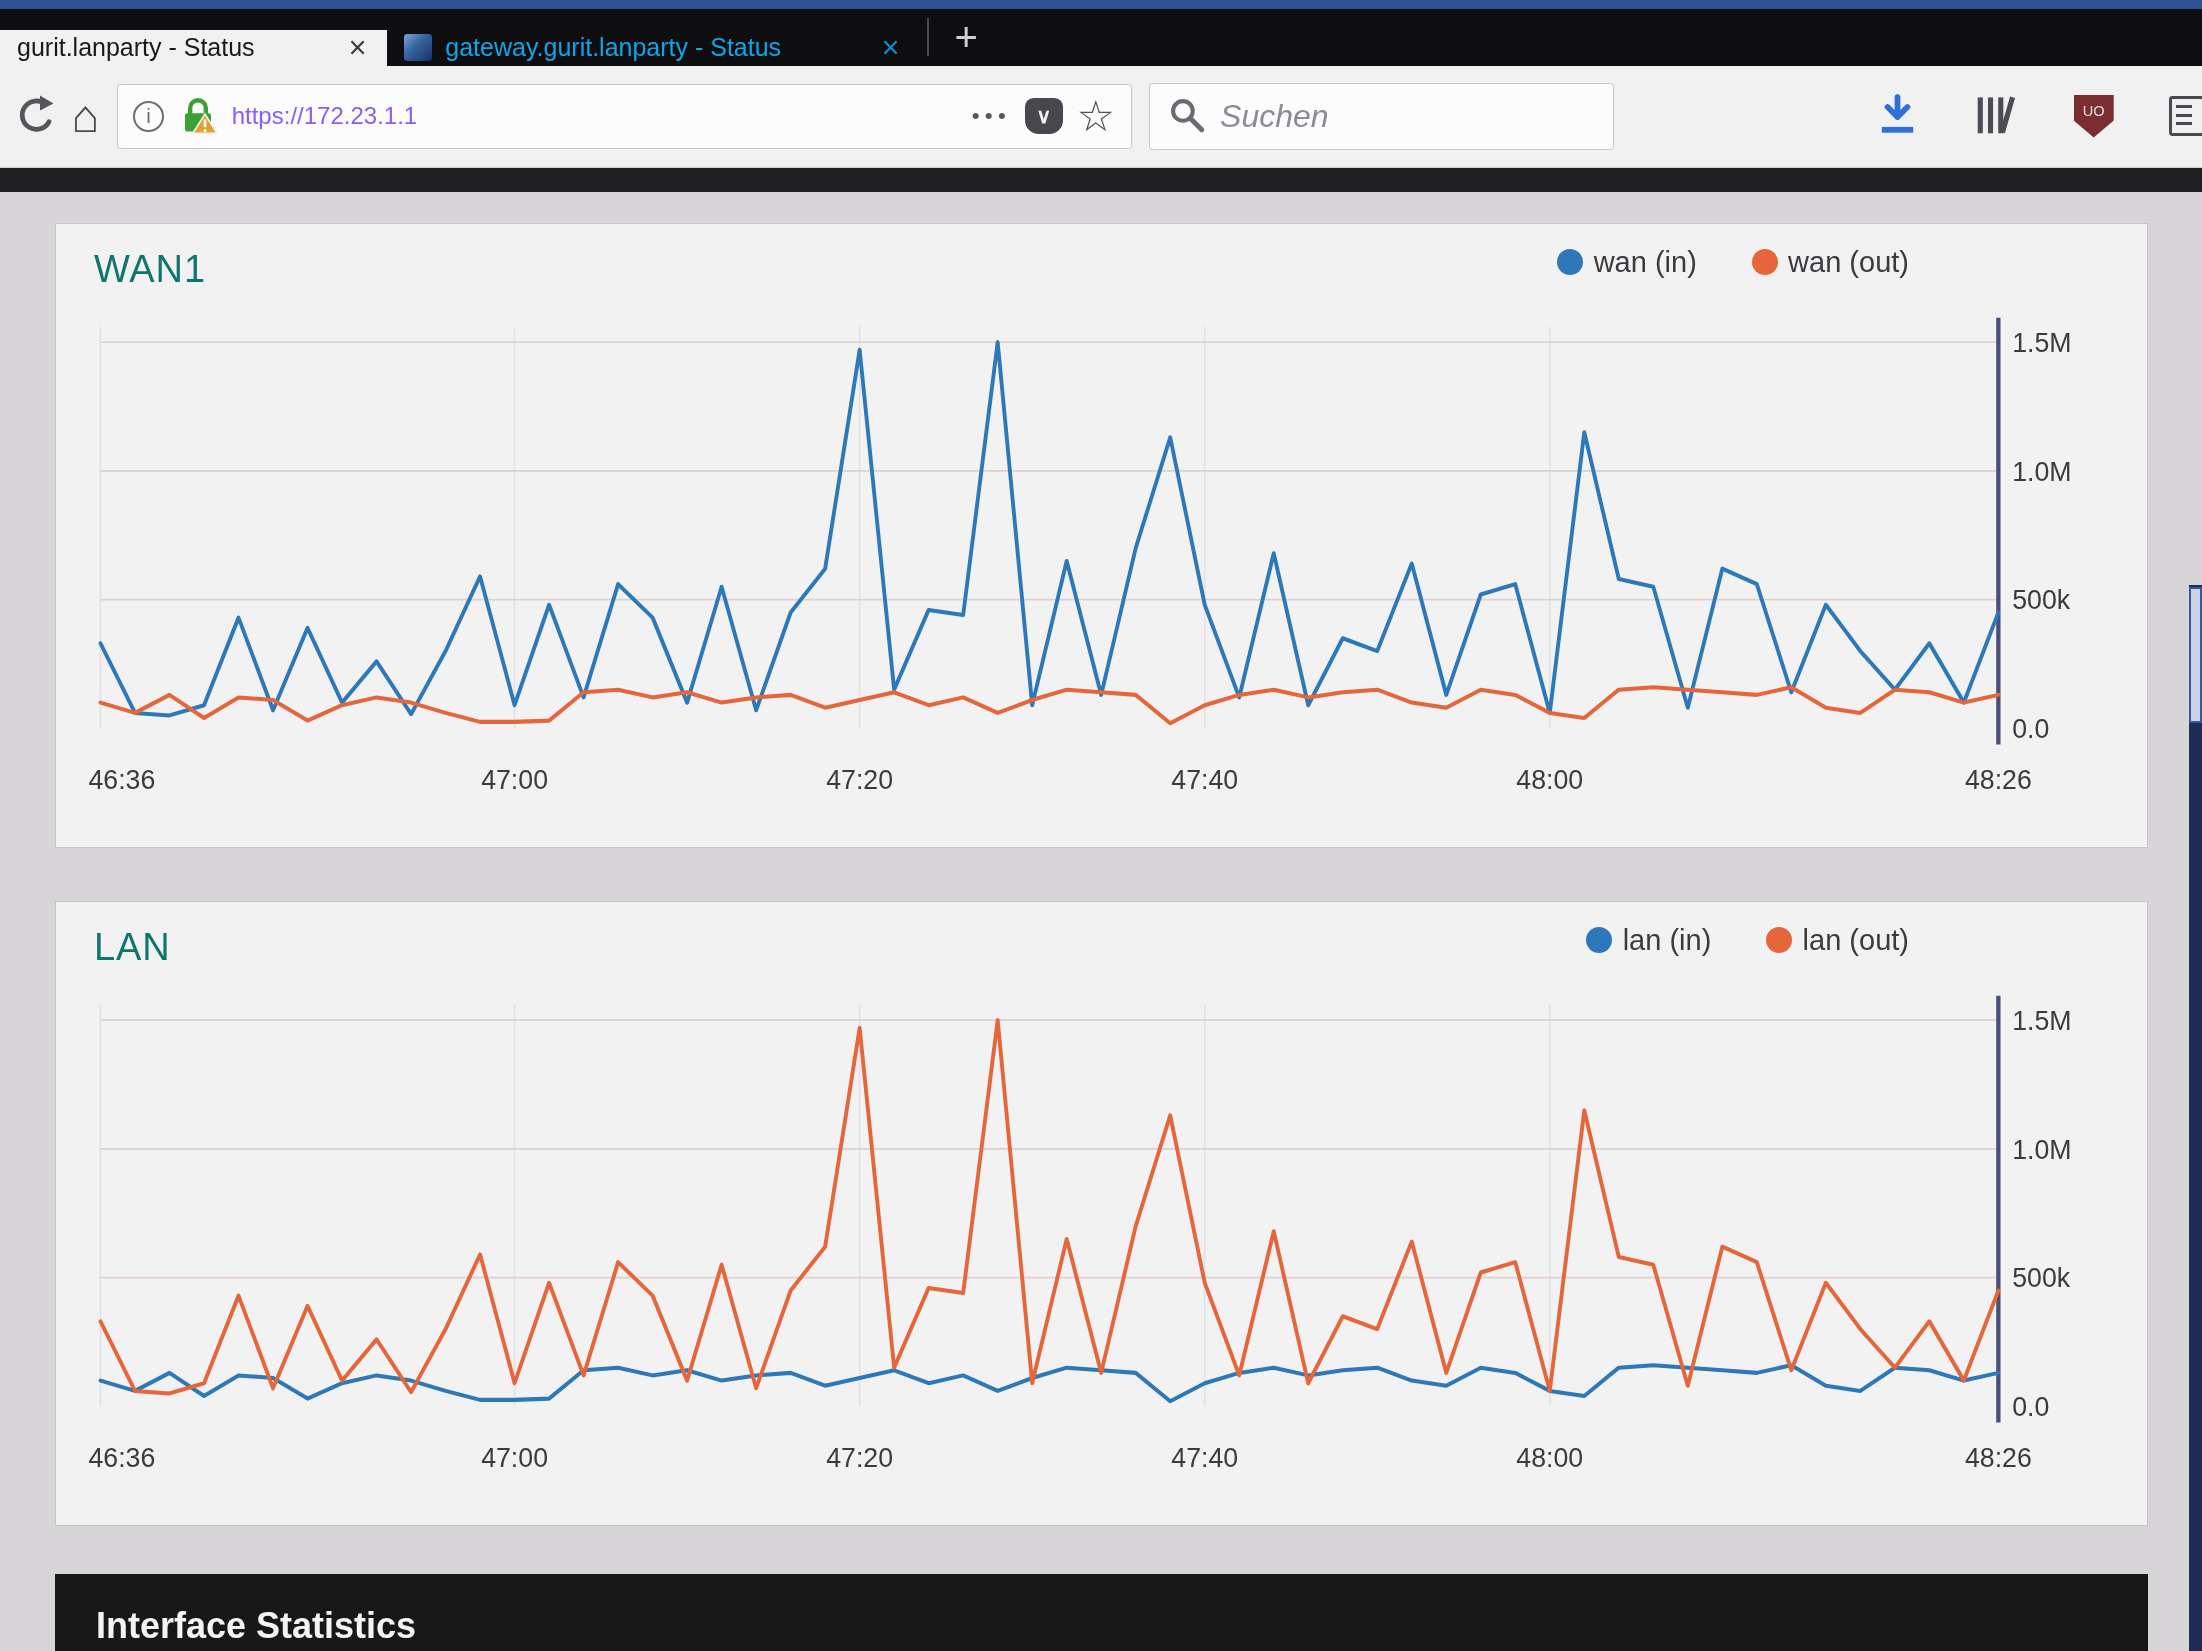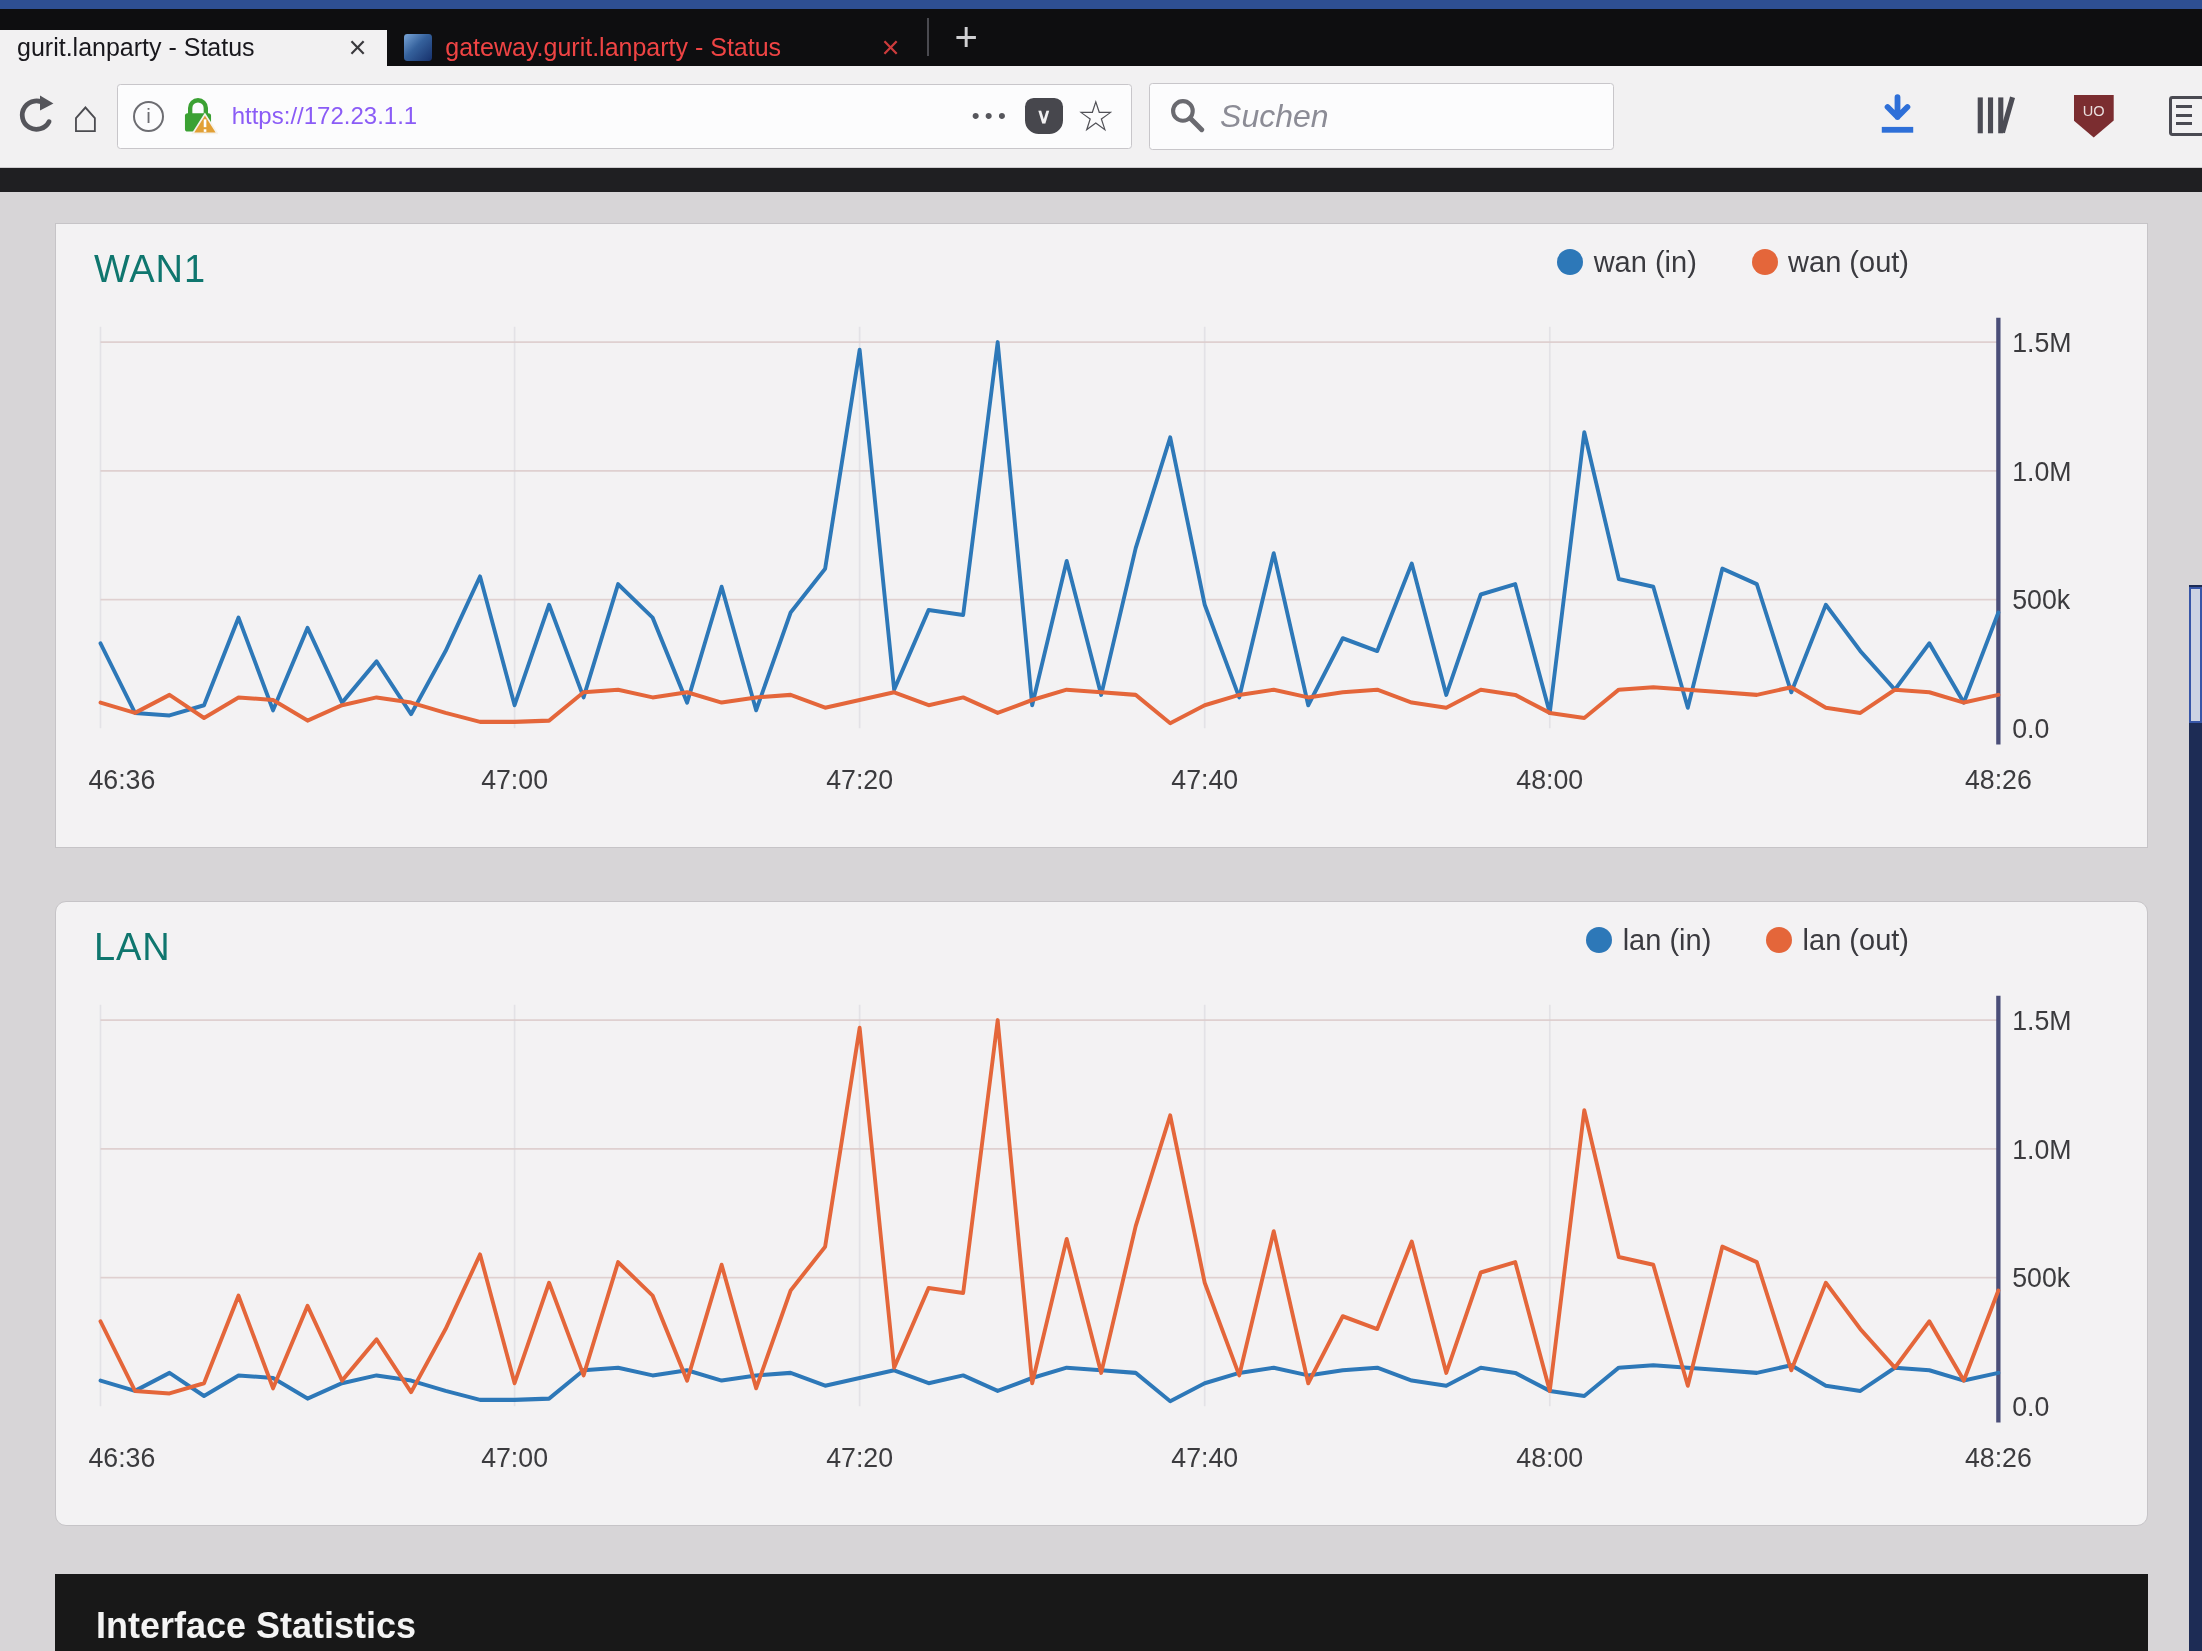--- a/index.html
+++ b/index.html
@@ -4,21 +4,21 @@
 <style>
   * { margin:0; padding:0; box-sizing:border-box; }
   html,body { width:2203px; height:1652px; overflow:hidden;
     font-family:"Liberation Sans", sans-serif; background:#d7d5d7; }
 
   
   .window-top-edge { height:8.6px; background:#2e4f92; }
   .tabbar { height:57px; background:#0e0e10; display:flex; align-items:flex-end; }
   .tab { display:flex; align-items:center; gap:13.8px; padding:0 17px; font-size:25px; }
   .tab.active { background:#f2f1f2; color:#19181d; width:387px; }
-  .tab.inactive { color:#ef4444; width:533px; }
+  .tab.inactive { color:#0ea5e9; width:533px; }
   .tab-title { flex:1; white-space:nowrap; overflow:hidden; }
   .tab-close { font-size:31px; color:inherit; opacity:.85; padding:0 3.4px; }
   .favicon { width:27.5px; height:27.5px; border-radius:3.4px; flex:0 0 auto;
     background:linear-gradient(135deg,#7aa6d8 0%,#35619c 45%,#16306b 100%); }
   .tab-sep { width:1.7px; height:38px; background:#4a4a50; align-self:center; margin:0 6.9px; }
   .newtab { color:#cfcfd2; font-size:40px; font-weight:300; align-self:center; padding:0 19px; }
 
   .toolbar { height:102px; background:#f2f1f2; border-bottom:1.7px solid #cfcdd0;
     display:flex; align-items:center; padding:0 13.8px; gap:17px; }
   .tool-glyph { color:#4b4b50; }
@@ -42,21 +42,21 @@
     color:#e9dede; font-size:14.6px; font-weight:normal; display:flex; justify-content:center; padding-top:8.6px; }
   .sidebar-icon { width:36px; height:40px; border:3.4px solid #4a4a52; border-radius:3.4px;
     position:relative; flex:0 0 auto; }
   .sidebar-icon i { position:absolute; left:4.3px; height:3.4px; width:15.5px; background:#4a4a52; display:block; }
   .sidebar-icon i:nth-child(1){top:6px;} .sidebar-icon i:nth-child(2){top:14.6px;} .sidebar-icon i:nth-child(3){top:23px;}
 
   
   .site-navbar { height:24px; background:#1f1f22; }
   .content { padding:31px 55px 0 55px; }
   .panel { background:#f3f2f3; border:0.9px solid #c6c4c7; height:625px; position:relative; }
-  .panel + .panel { margin-top:53px;border-radius:11px; }
+  .panel + .panel { margin-top:53px; }
   .panel-title { position:absolute; top:24px; left:38px; font-size:38px; color:#0f766e; letter-spacing:0.9px; }
   .legend { position:absolute; top:22.4px; right:238px; display:flex; gap:55px; align-items:center; }
   .legend-item { display:flex; align-items:center; gap:10.3px; }
   .legend-dot { width:26px; height:26px; border-radius:50%; }
   .legend-label { font-size:29px; color:#3a3a3f; }
   svg.chart { position:absolute; left:10.3px; top:83px; width:calc(100% - 20.6px); height:502px; overflow:visible; }
   svg.chart text.tick { font-family:"Liberation Sans", sans-serif; font-size:31px; fill:#3b3b3e; }
 
   .section-header { margin-top:48px; height:103px; background:#181818;
     padding:31px 0 0 41px; font-size:36px; font-weight:bold; color:#f4f4f4; }

